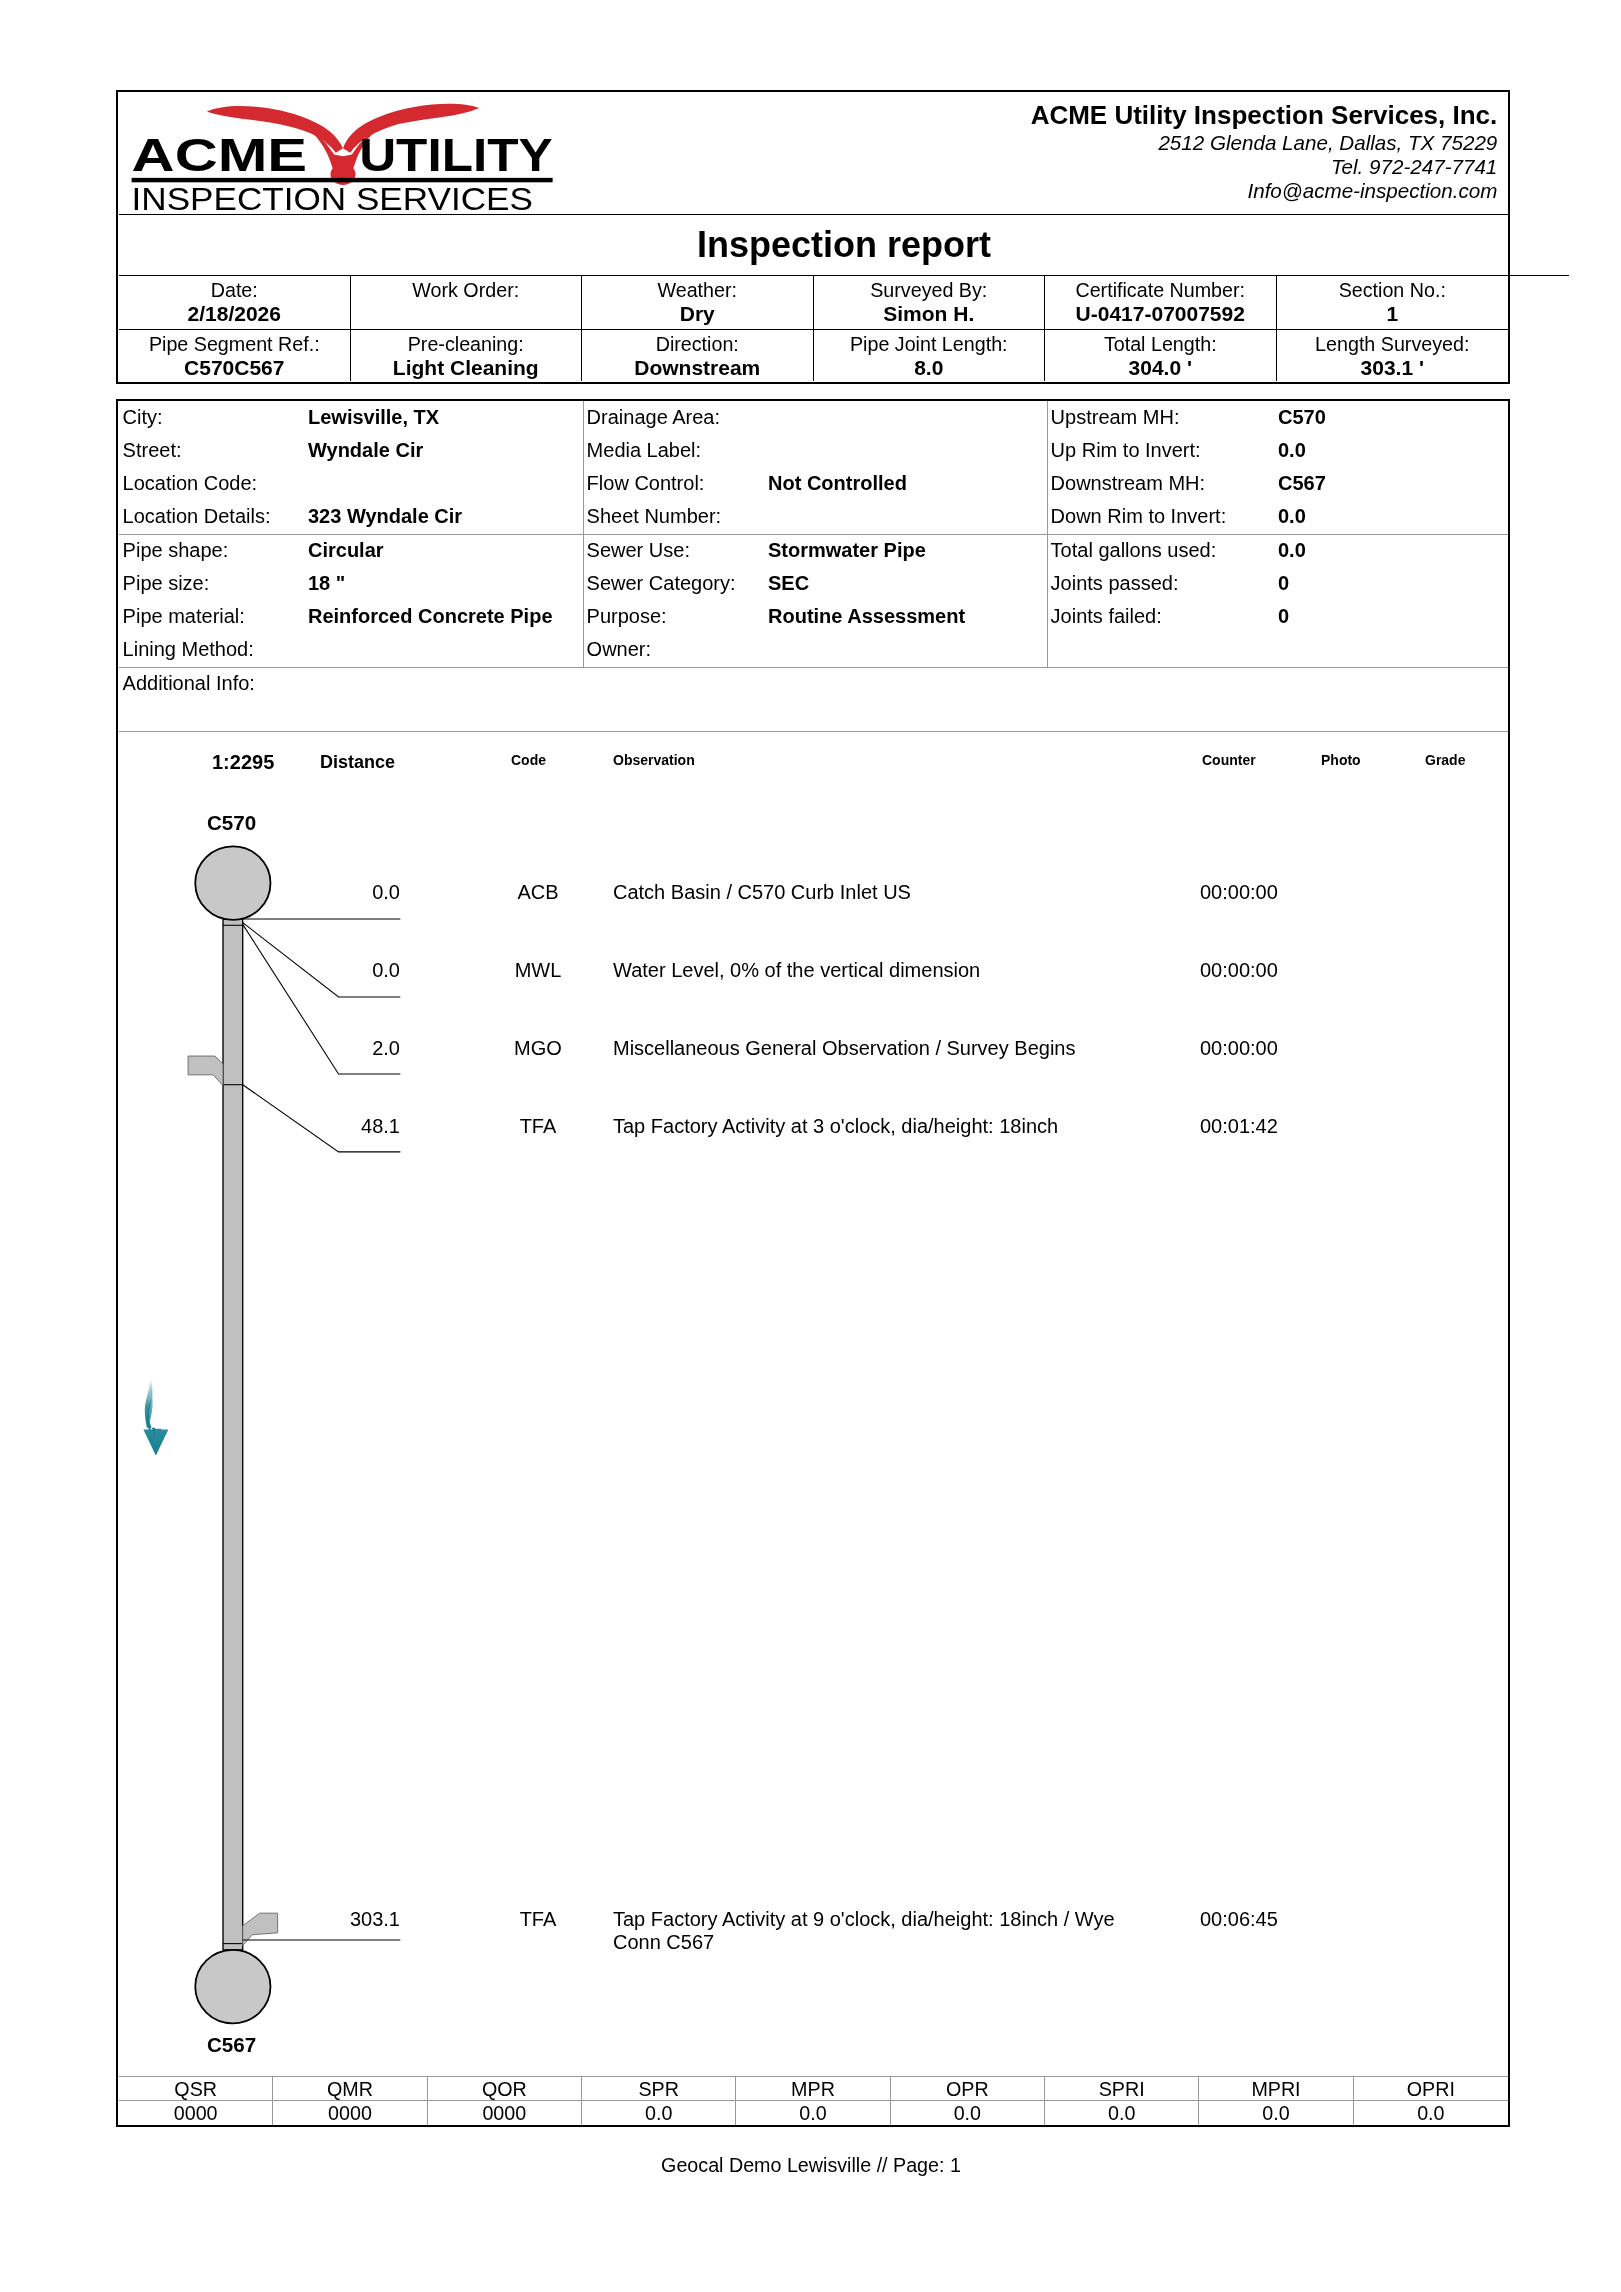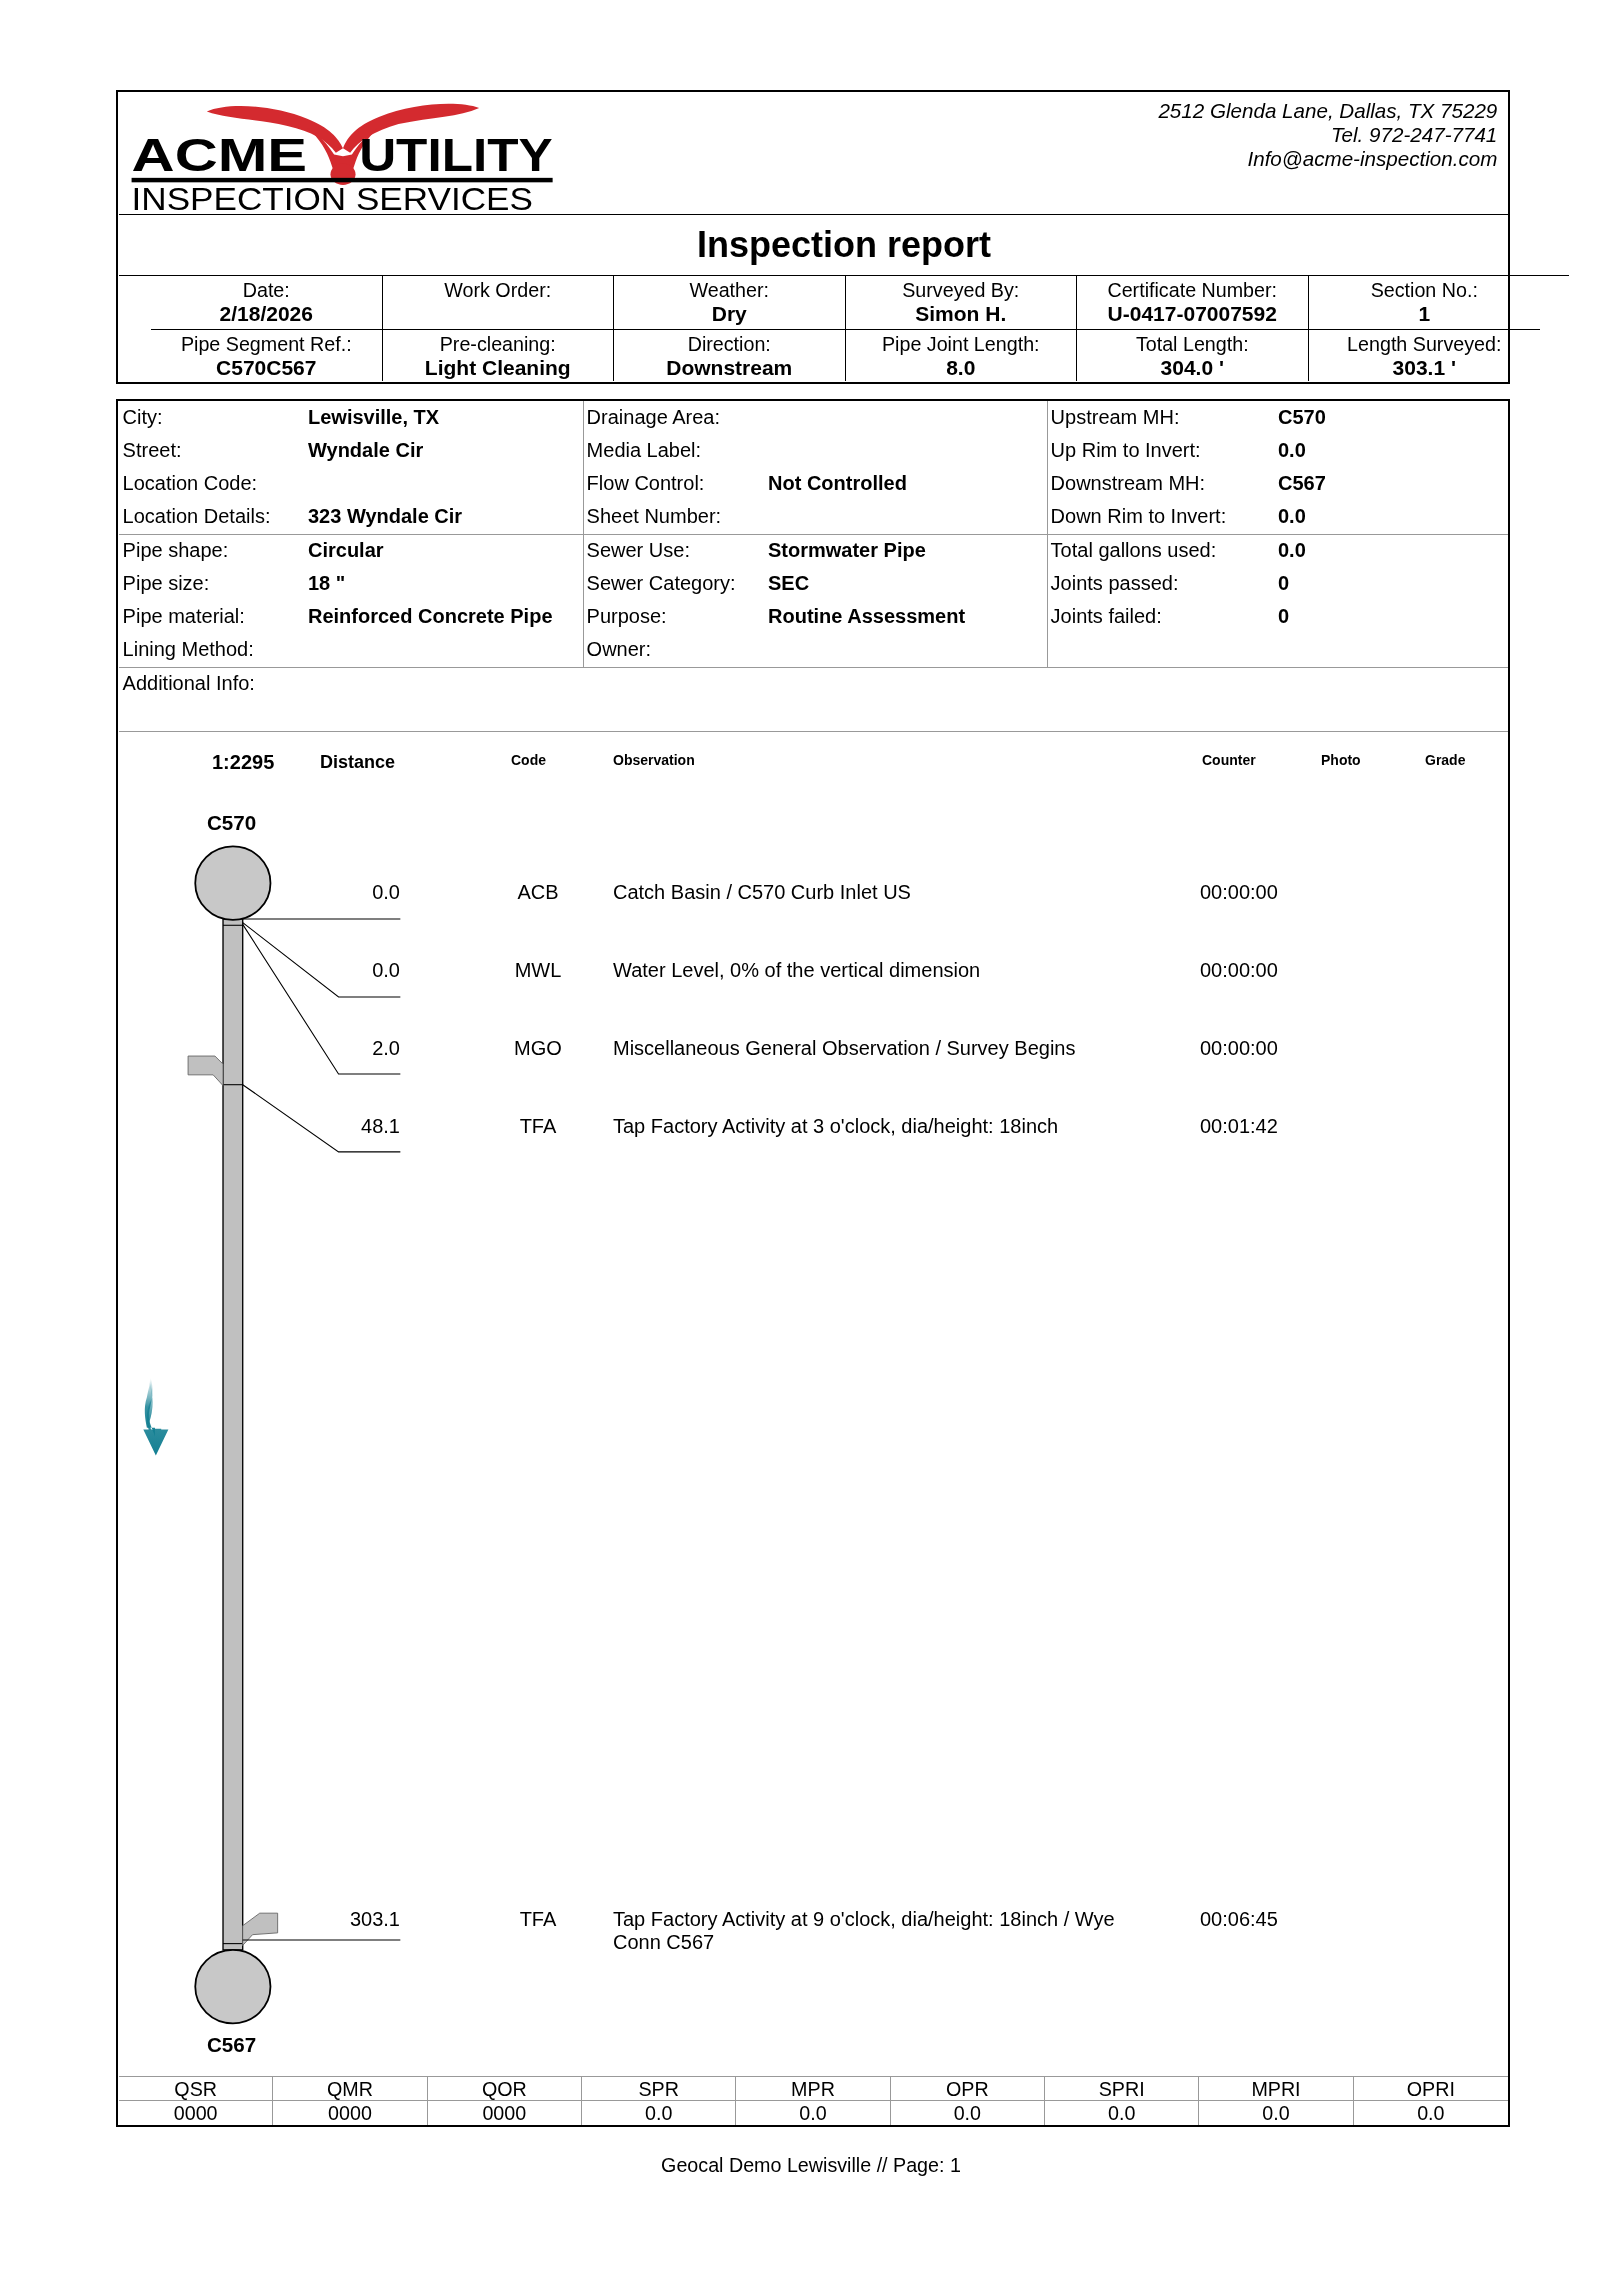--- a/index.html
+++ b/index.html
@@ -5,21 +5,21 @@
   html, body { margin: 0; padding: 0; background: #ffffff; }
   body { width: 1622px; height: 2293px; position: relative; font-family: "Liberation Sans", sans-serif; color: #000; overflow: hidden; }
   .abs { position: absolute; }
   .frame-top { left: 116px; top: 90px; width: 1394px; height: 294px; border: 2.7px solid #000; box-sizing: border-box; }
   .header { left: 119px; top: 92px; width: 1389px; height: 123px; border-bottom: 1.8px solid #000; box-sizing: border-box; }
   .logo { left: 9px; top: 7.2px; width: 430px; height: 112px; }
   .company { right: 10.7px; top: 7.2px; text-align: right; }
   .company .name { font-weight: bold; font-size: 26px; line-height: 32px; }
   .company .line { font-style: italic; font-size: 20.6px; line-height: 24px; }
   .title-row { left: 119px; top: 215px; width: 1450px; height: 61px; border-bottom: 1.8px solid #000; box-sizing: border-box; text-align: center; font-weight: bold; font-size: 36px; line-height: 59px; }
-  .meta-grid { left: 119px; top: 276px; width: 1389px; height: 105px; display: grid; grid-template-columns: repeat(6, 1fr); grid-template-rows: 54px 51px; padding-left: 32px; }
+  .meta-grid { left: 119px; top: 276px; width: 1389px; height: 105px; display: grid; grid-template-columns: repeat(6, 1fr); grid-template-rows: 54px 51px; }
   .meta-cell { border-right: 1.8px solid #000; border-bottom: 1.8px solid #000; text-align: center; box-sizing: border-box; padding-top: 1.8px; }
   .meta-cell:nth-child(6n) { border-right: none; }
   .meta-cell:nth-child(n+7) { border-bottom: none; }
   .meta-cell .lbl { font-size: 19.7px; line-height: 24px; }
   .meta-cell .val { font-size: 21px; line-height: 24px; font-weight: bold; }
 
   .frame-main { left: 116px; top: 399px; width: 1394px; height: 1728px; border: 2.7px solid #000; box-sizing: border-box; }
   .info { left: 119px; top: 401px; width: 1389px; height: 331px; }
   .info-row { position: absolute; height: 33px; font-size: 20px; line-height: 33px; white-space: nowrap; }
   .info-row .k { position: absolute; left: 3.6px; }
@@ -52,20 +52,21 @@
       <path d="M200 32 C214 44 222 58 226 70 L232 88 C234 96 246 96 248 88 L254 70 C258 58 266 44 280 32 C266 40 256 52 250 62 L240 64 L230 62 C224 52 214 40 200 32 Z" fill="#d42a2f"></path>
       <ellipse cx="240" cy="84" rx="14" ry="12" fill="#d42a2f"></ellipse>
 
       <text x="4" y="80" font-family="Liberation Sans, sans-serif" font-weight="bold" font-size="52" fill="#000" textLength="196" lengthAdjust="spacingAndGlyphs">ACME</text>
       <text x="258" y="80" font-family="Liberation Sans, sans-serif" font-weight="bold" font-size="52" fill="#000" textLength="216" lengthAdjust="spacingAndGlyphs">UTILITY</text>
       <rect x="4" y="88" width="470" height="5" fill="#000"></rect>
       <text x="4" y="124" font-family="Liberation Sans, sans-serif" font-size="34" fill="#000" textLength="448" lengthAdjust="spacingAndGlyphs">INSPECTION SERVICES</text>
     </svg>
   </div>
   <div class="abs company">
+    <div class="name">ACME Utility Inspection Services, Inc.</div>
     <div class="line">2512 Glenda Lane, Dallas, TX 75229</div>
     <div class="line">Tel. 972-247-7741</div>
     <div class="line">Info@acme-inspection.com</div>
   </div>
 </div>
 
 <div class="abs title-row">Inspection report</div>
 
 <div class="abs meta-grid">
   <div class="meta-cell">

